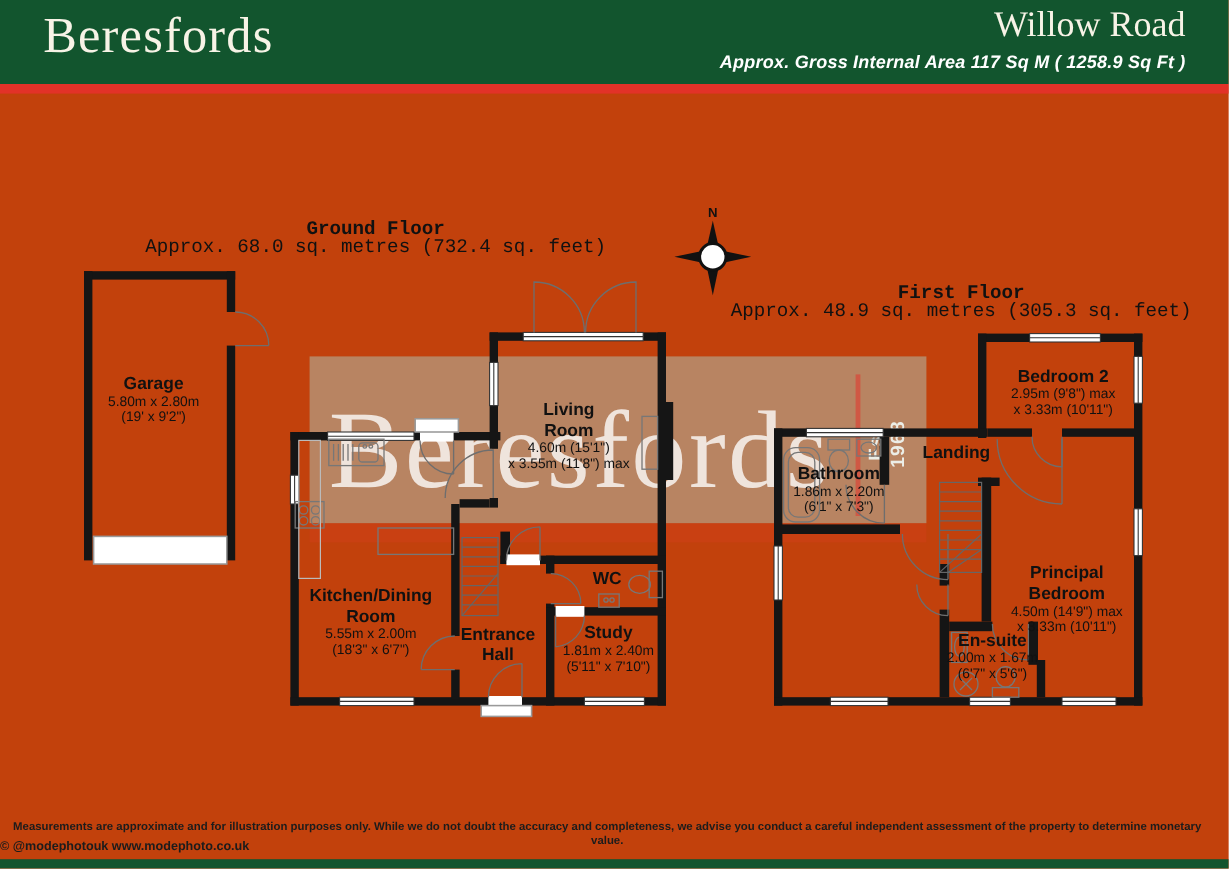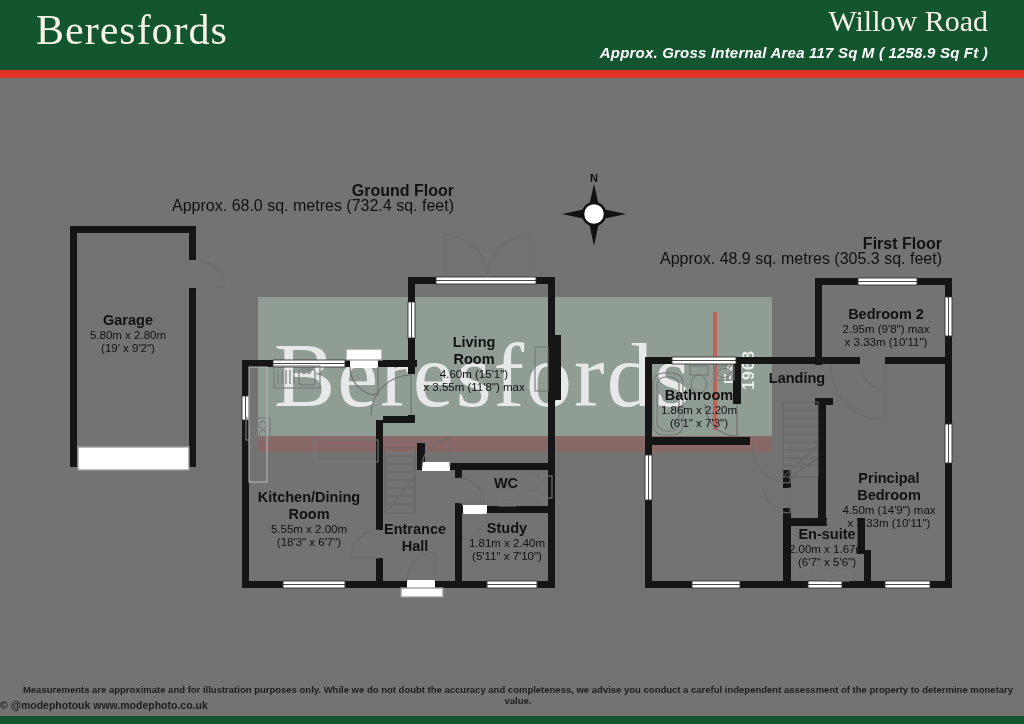--- a/index.html
+++ b/index.html
@@ -1,27 +1,27 @@
 <!DOCTYPE html>
 <html><head>
 <meta charset="utf-8">
 <style>
   html,body{margin:0;padding:0;background:#fff;}
-  .page{position:relative;width:1024px;height:724px;background:#737373;overflow:hidden;
+  .page{position:relative;width:1024px;height:724px;background:#c2410c;overflow:hidden;
         font-family:"Liberation Sans","DejaVu Sans",sans-serif;}
   
   .header{position:absolute;left:0;top:0;width:1024px;height:70px;background:#12552e;}
   .brand{position:absolute;left:36px;top:6px;font-family:"Liberation Serif","DejaVu Serif",serif;
          font-size:42px;color:#f7f3e6;letter-spacing:1px;}
   .prop-title{position:absolute;right:36px;top:4px;font-family:"Liberation Serif","DejaVu Serif",serif;
          font-size:30px;color:#f7f3e6;}
   .area-line{position:absolute;right:36px;top:44px;font-size:15px;font-weight:bold;color:#ffffff;letter-spacing:.2px;font-style:italic;}
   .redline{position:absolute;left:0;top:70px;width:1024px;height:8px;background:#e23228;}
   
-  .disclaimer{position:absolute;left:12px;top:684px;width:1012px;text-align:center;
+  .disclaimer{position:absolute;left:0;top:684px;width:1012px;text-align:center;
               font-size:9.5px;font-weight:bold;color:#1c1c1c;}
   .credit{position:absolute;left:0;top:699px;width:1024px;text-align:left;
           font-size:10.5px;font-weight:bold;color:#1c1c1c;}
   .footbar{position:absolute;left:0;top:716px;width:1024px;height:8px;background:#12552e;}
   
   .wm-band{position:absolute;left:258px;top:297px;width:514px;height:139px;
            background:rgba(173,200,183,0.5);overflow:hidden;}
   .wm-text{position:absolute;left:16px;top:32px;font-family:"Liberation Serif","DejaVu Serif",serif;
            font-size:92px;line-height:1;color:rgba(255,255,255,0.78);white-space:nowrap;letter-spacing:2px;}
   .wm-red{position:absolute;left:455px;top:15px;width:4px;height:118px;background:rgba(228,52,43,0.55);}
@@ -36,21 +36,21 @@
   .window line{stroke:#333;stroke-width:0.9;}
   .door{fill:none;stroke:#6e6e6e;stroke-width:1.1;}
   .fixture{fill:#ffffff;stroke:#9a9a9a;stroke-width:1.3;}
   .fx{fill:none;stroke:#777;stroke-width:1.1;}
   .fx-light{fill:none;stroke:#bbb;stroke-width:1;}
   .stairs line,.stairs rect{stroke:#666;stroke-width:1;fill:none;}
   
   .rlabel{position:absolute;transform:translateX(-50%);text-align:center;color:#111;white-space:nowrap;z-index:3;}
   .rname{font-size:14.5px;font-weight:bold;line-height:17px;}
   .rdim{font-size:11.5px;line-height:13px;}
-  .ftitle{position:absolute;transform:translateX(-50%);text-align:right;color:#111;white-space:nowrap;z-index:3;}
+  .ftitle{position:absolute;transform:translateX(-50%);text-align:center;color:#111;white-space:nowrap;z-index:3;font-family:Liberation Mono, monospace;}
   .ftitle .t{font-size:16px;font-weight:bold;line-height:18px;}
   .ftitle .s{font-size:16px;line-height:12px;}
   .compass-n{position:absolute;left:587px;top:172px;width:14px;text-align:center;
              font-size:11px;font-weight:bold;color:#111;z-index:3;}
 </style>
 </head>
 <body>
 
 <div class="page">
 

